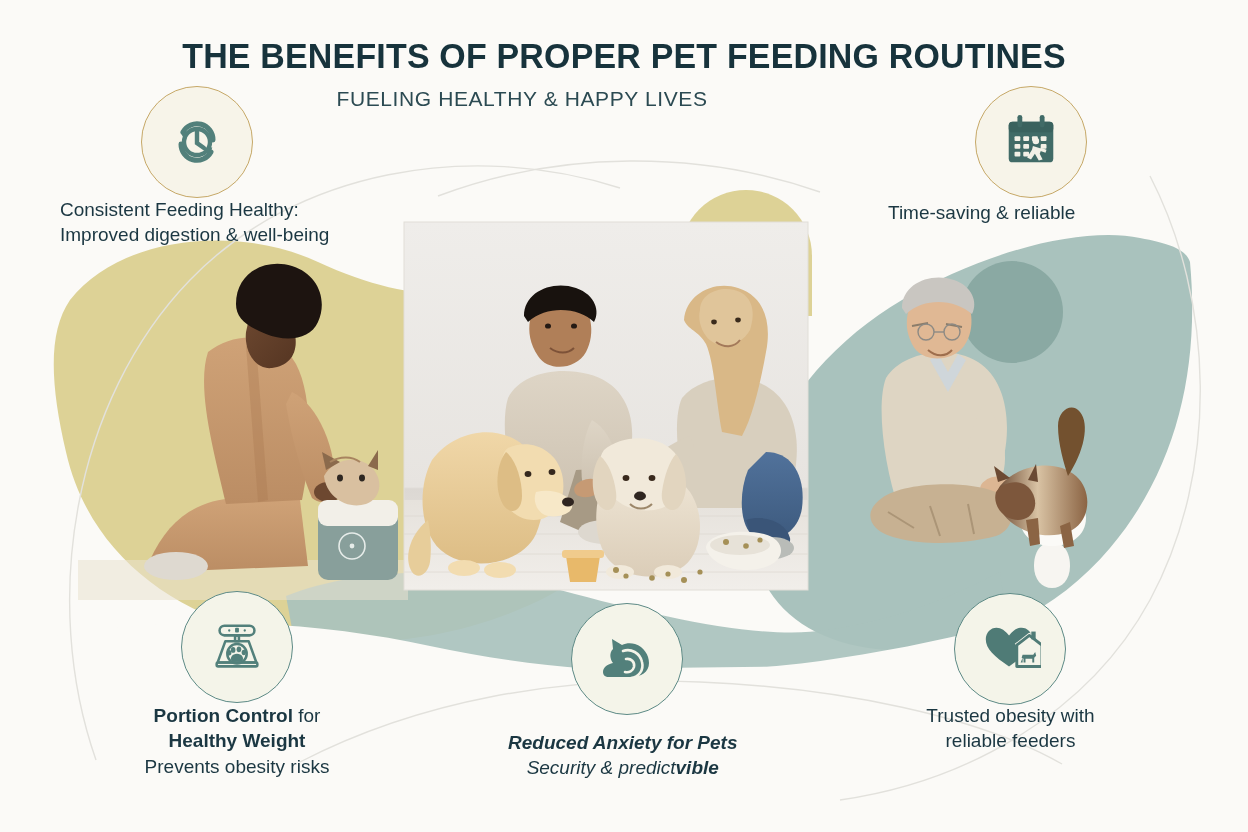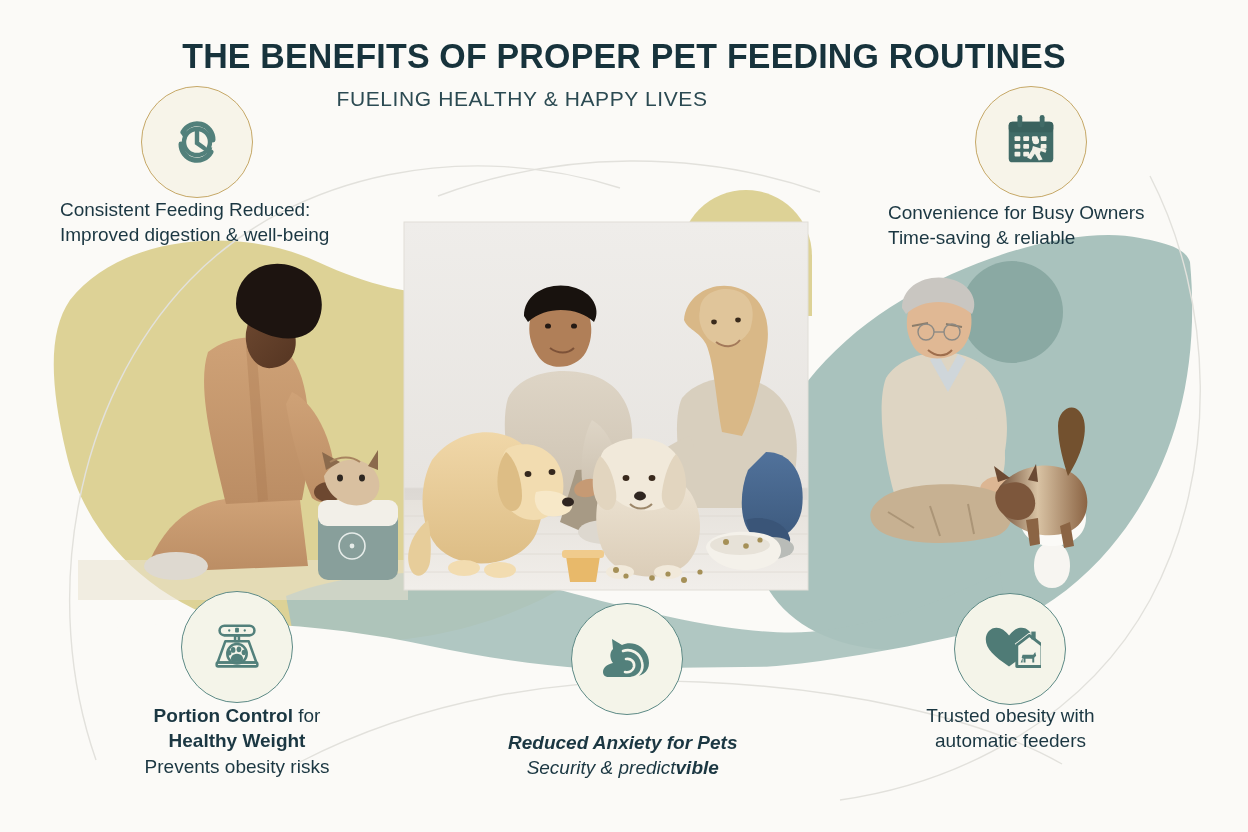--- a/index.html
+++ b/index.html
@@ -429,38 +429,37 @@
       <path d="M39 28 L 52 18 L 65 28 V 50 H 39 Z" fill="#f4f4e9" stroke="#4f7b76" stroke-width="3" stroke-linejoin="round"></path>
       <rect x="54" y="14" width="4.5" height="8" fill="#4f7b76"></rect>
       <g fill="#4f7b76">
         <path d="M45 38 h11 l2 -3 l1 4 l-2 2 v5 h-2 v-4 h-7 v4 h-2 v-4 l-2 -1 Z"></path>
         <path d="M45 41 l-2 5 h2 Z"></path>
       </g>
     </svg>
   </div>
 
   <div class="caption" id="cap-schedule">
-    <span class="l">Consistent Feeding Reduced:</span>
+    <span class="l">Consistent Feeding Healthy:</span>
     <span class="l">Improved digestion &amp; well-being</span>
   </div>
 
   <div class="caption" id="cap-convenience">
-    <span class="l">Convenience for Busy Owners</span>
     <span class="l">Time-saving &amp; reliable</span>
   </div>
 
   <div class="caption" id="cap-portion">
     <span class="l"><span class="b">Portion Control</span><span> for</span></span>
     <span class="l b">Healthy Weight</span>
     <span class="l">Prevents obesity risks</span>
   </div>
 
   <div class="caption" id="cap-anxiety">
     <span class="l b">Reduced Anxiety for Pets</span>
     <span class="l" style="text-align:center;display:block"><span>Security &amp; predict</span><span class="b">vible</span></span>
   </div>
 
   <div class="caption" id="cap-peace">
     <span class="l">Trusted obesity with</span>
-    <span class="l">automatic feeders</span>
+    <span class="l">reliable feeders</span>
   </div>
 
 </div>
 
 </body></html>

